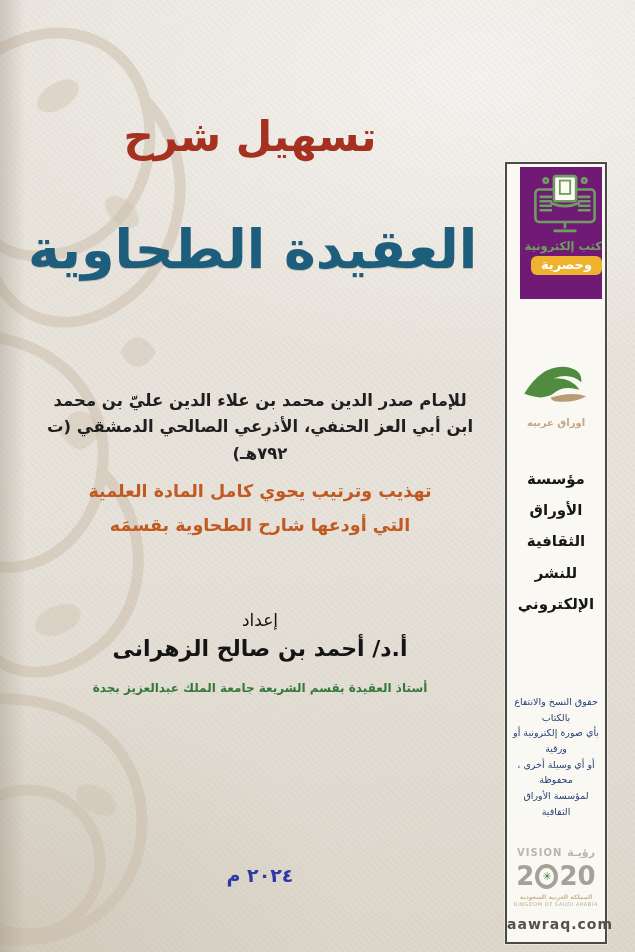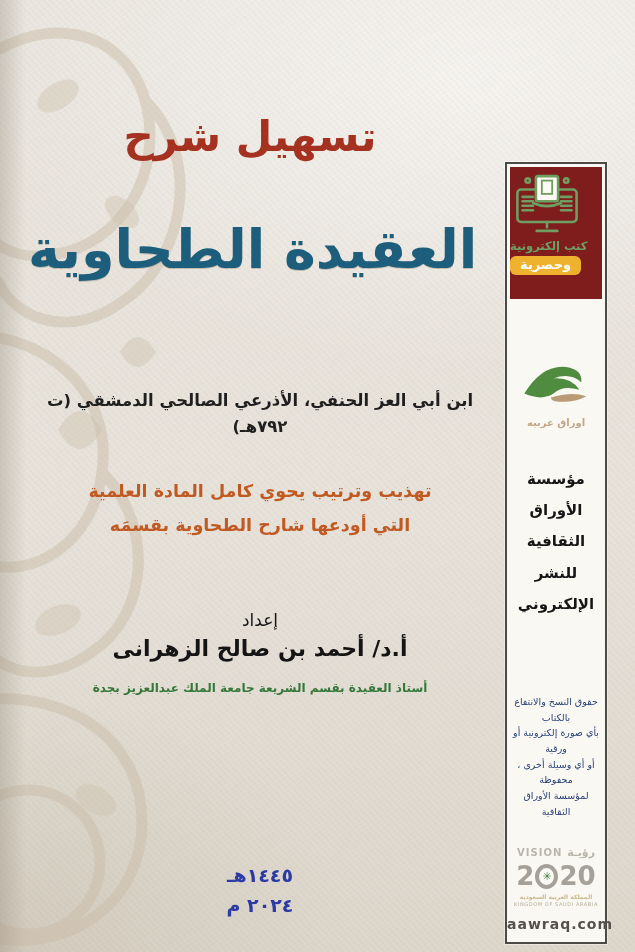--- a/index.html
+++ b/index.html
@@ -64,22 +64,22 @@
     font-size:19px;font-weight:bold;color:#2c3aa6;line-height:1.6;
   }
 
   
   .sidebar{
     position:absolute;left:505px;top:162px;width:102px;height:782px;
     background:#faf8f3;border:2px solid #4c4a44;box-sizing:border-box;
     box-shadow:0 0 0 1px rgba(255,255,255,.4);
   }
   .badge-card{
-    position:absolute;top:3px;left:3px;right:3px;height:132px;
-    background:#7f1d1d;text-align:left;
+    position:absolute;top:3px;left:13px;right:3px;height:132px;
+    background:#701a75;text-align:right;
   }
   .badge-card svg{margin-top:6px;}
   .badge-l1{direction:rtl;font-size:11.5px;font-weight:bold;color:#6f9e63;margin-top:-2px;}
   .badge-l2{
     display:inline-block;direction:rtl;margin-top:3px;padding:1px 10px 3px;
     background:#eeb22f;border-radius:6px;
     font-size:13px;font-weight:bold;color:#fff;
   }
   .awraq{position:absolute;top:196px;left:0;right:0;text-align:center;}
   .awraq-text{direction:rtl;font-size:10px;font-weight:bold;color:#c3a787;margin-top:1px;}
@@ -139,36 +139,36 @@
       <ellipse cx="96" cy="800" rx="22" ry="13" transform="rotate(30 96 800)"></ellipse>
       <path d="M120,352 q18,-30 36,0 q-18,30 -36,0"></path>
     </g>
   </svg>
   <div class="left-band"></div>
 
   <div class="series-title">تسهيل شرح</div>
   <div class="main-title">العقيدة الطحاوية</div>
 
   <div class="author">
+    <div>للإمام صدر الدين محمد بن علاء الدين عليّ بن محمد</div>
     <div>ابن أبي العز الحنفي، الأذرعي الصالحي الدمشقي (ت ٧٩٢هـ)</div>
   </div>
 
   <div class="subtitle">
     <div>تهذيب وترتيب يحوي كامل المادة العلمية</div>
     <div>التي أودعها شارح الطحاوية بقسمَه</div>
   </div>
 
   <div class="prep">
     <div class="label">إعداد</div>
     <div class="name">أ.د/ أحمد بن صالح الزهرانى</div>
     <div class="role">أستاذ العقيدة بقسم الشريعة جامعة الملك عبدالعزيز  بجدة</div>
   </div>
 
   <div class="dates">
-    <div>١٤٤٥هـ</div>
     <div>٢٠٢٤ م</div>
   </div>
 
   <div class="sidebar">
 
     <div class="badge-card">
       <svg width="74" height="64" viewBox="0 0 100 86">
         <g fill="none" stroke="#6f9e63" stroke-width="3.5" stroke-linecap="round" stroke-linejoin="round">
           <rect x="10" y="22" width="80" height="44" rx="5"></rect>
           <line x1="17" y1="32" x2="31" y2="32"></line>

